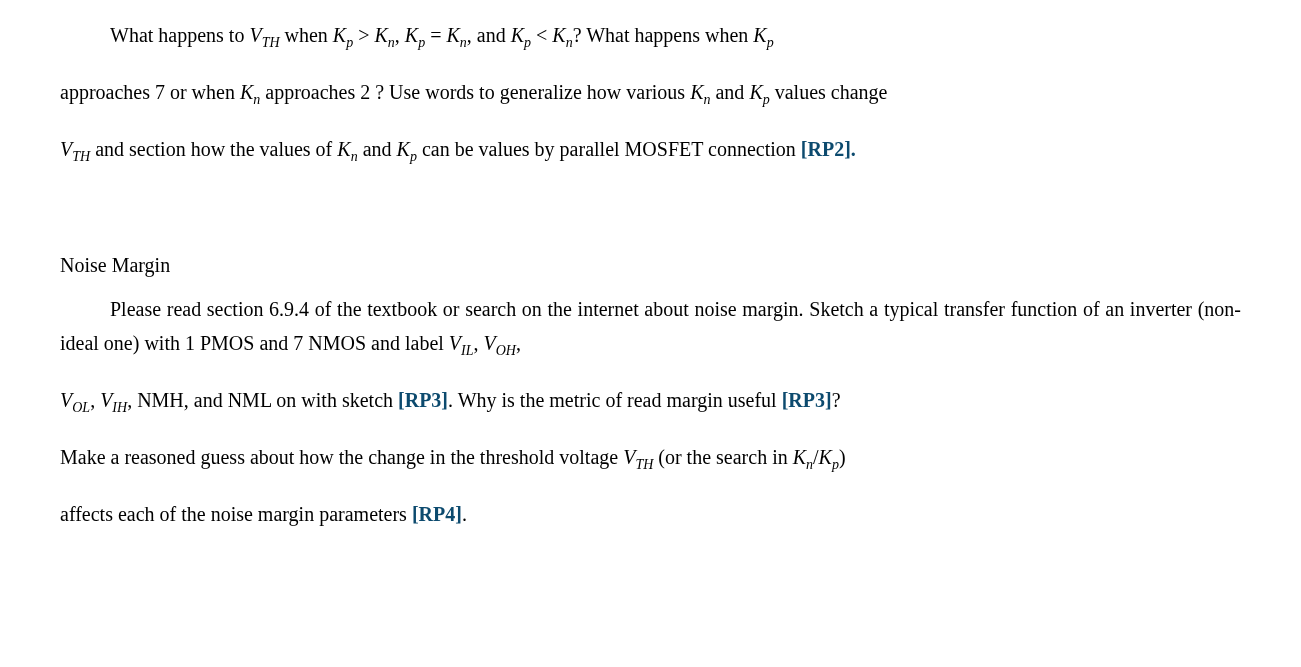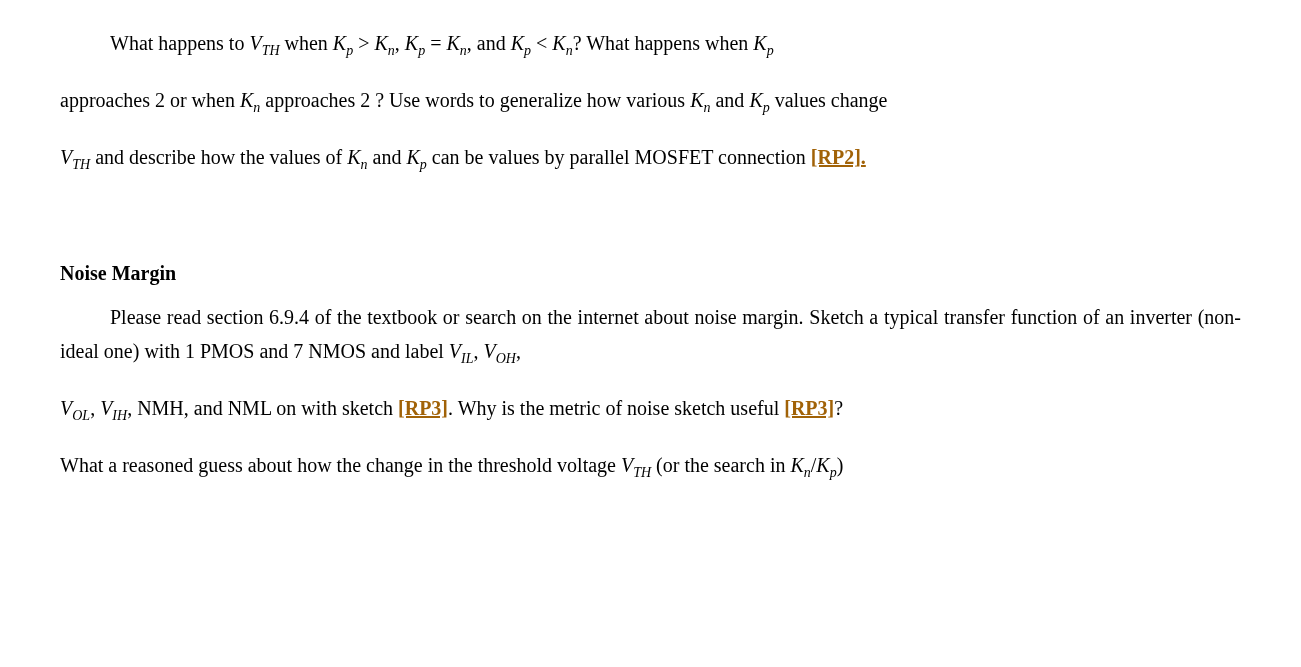--- a/index.html
+++ b/index.html
@@ -14,44 +14,43 @@
       font-size: 20px;
       line-height: 1.7;
       color: #000000;
       width: 1301px;
       min-height: 667px;
       padding: 10px 60px 30px 60px;
     }
 
     .content-area {
       max-width: 1181px;
-      margin: 16px auto;
+      margin: 8px auto;
     }
 
     .paragraph {
       margin-bottom: 20px;
       text-indent: 50px;
       text-align: justify;
     }
 
     .paragraph-no-indent {
       margin-bottom: 20px;
       text-align: justify;
     }
 
     .section-heading {
-      font-weight: bold;
+      font-weight: normal;
       margin-bottom: 10px;
       margin-top: 30px;
     }
 
     .ref-link {
-      color: #a16207;
+      color: #0c4a6e;
       font-weight: bold;
-      text-decoration: underline;
     }
 
     sub {
       font-size: 0.7em;
       vertical-align: sub;
     }
 
     .math-var {
       font-style: italic;
     }
@@ -63,40 +62,43 @@
 </head>
 <body>
 
 <div class="content-area">
 
   <p class="paragraph">
     <span>What happens to </span><span class="math-var"><i>V</i><sub>TH</sub></span><span> when </span><span class="math-var"><i>K</i><sub><i>p</i></sub></span><span> &gt; </span><span class="math-var"><i>K</i><sub><i>n</i></sub></span><span>, </span><span class="math-var"><i>K</i><sub><i>p</i></sub></span><span> = </span><span class="math-var"><i>K</i><sub><i>n</i></sub></span><span>, and </span><span class="math-var"><i>K</i><sub><i>p</i></sub></span><span> &lt; </span><span class="math-var"><i>K</i><sub><i>n</i></sub></span><span>? What happens when </span><span class="math-var"><i>K</i><sub><i>p</i></sub></span>
   </p>
 
   <p class="paragraph-no-indent">
-    <span>approaches 2 or when </span><span class="math-var"><i>K</i><sub><i>n</i></sub></span><span> approaches 2 ? Use words to generalize how various </span><span class="math-var"><i>K</i><sub><i>n</i></sub></span><span> and </span><span class="math-var"><i>K</i><sub><i>p</i></sub></span><span> values change</span>
+    <span>approaches 7 or when </span><span class="math-var"><i>K</i><sub><i>n</i></sub></span><span> approaches 2 ? Use words to generalize how various </span><span class="math-var"><i>K</i><sub><i>n</i></sub></span><span> and </span><span class="math-var"><i>K</i><sub><i>p</i></sub></span><span> values change</span>
   </p>
 
   <p class="paragraph-no-indent">
-    <span class="math-var"><i>V</i><sub>TH</sub></span><span> and describe how the values of </span><span class="math-var"><i>K</i><sub><i>n</i></sub></span><span> and </span><span class="math-var"><i>K</i><sub><i>p</i></sub></span><span> can be values by parallel MOSFET connection </span><strong><span class="ref-link">[RP2].</span></strong>
+    <span class="math-var"><i>V</i><sub>TH</sub></span><span> and section how the values of </span><span class="math-var"><i>K</i><sub><i>n</i></sub></span><span> and </span><span class="math-var"><i>K</i><sub><i>p</i></sub></span><span> can be values by parallel MOSFET connection </span><strong><span class="ref-link">[RP2].</span></strong>
   </p>
 
   <div class="spacer"></div>
   <div class="spacer"></div>
 
   <div class="section-heading">
     <span>Noise Margin</span>
   </div>
 
   <p class="paragraph">
     <span>Please read section 6.9.4 of the textbook or search on the internet about noise margin. Sketch a typical transfer function of an inverter (non-ideal one) with 1 PMOS and 7 NMOS and label </span><span class="math-var"><i>V</i><sub>IL</sub></span><span>, </span><span class="math-var"><i>V</i><sub>OH</sub></span><span>,</span>
   </p>
 
   <p class="paragraph-no-indent">
-    <span class="math-var"><i>V</i><sub>OL</sub></span><span>, </span><span class="math-var"><i>V</i><sub>IH</sub></span><span>, NMH, and NML on with sketch </span><strong><span class="ref-link">[RP3]</span></strong><span>. Why is the metric of noise sketch useful </span><strong><span class="ref-link">[RP3]</span></strong><span>?</span>
+    <span class="math-var"><i>V</i><sub>OL</sub></span><span>, </span><span class="math-var"><i>V</i><sub>IH</sub></span><span>, NMH, and NML on with sketch </span><strong><span class="ref-link">[RP3]</span></strong><span>. Why is the metric of read margin useful </span><strong><span class="ref-link">[RP3]</span></strong><span>?</span>
   </p>
 
   <p class="paragraph-no-indent">
-    <span>What a reasoned guess about how the change in the threshold voltage </span><span class="math-var"><i>V</i><sub>TH</sub></span><span> (or the search in </span><span class="math-var"><i>K</i><sub><i>n</i></sub></span><span>/</span><span class="math-var"><i>K</i><sub><i>p</i></sub></span><span>)</span>
+    <span>Make a reasoned guess about how the change in the threshold voltage </span><span class="math-var"><i>V</i><sub>TH</sub></span><span> (or the search in </span><span class="math-var"><i>K</i><sub><i>n</i></sub></span><span>/</span><span class="math-var"><i>K</i><sub><i>p</i></sub></span><span>)</span>
   </p>
 
+  <p class="paragraph-no-indent">
+    <span>affects each of the noise margin parameters </span><strong><span class="ref-link">[RP4]</span></strong><span>.</span>
+  </p>
 
 </div>
 
 </body></html>

